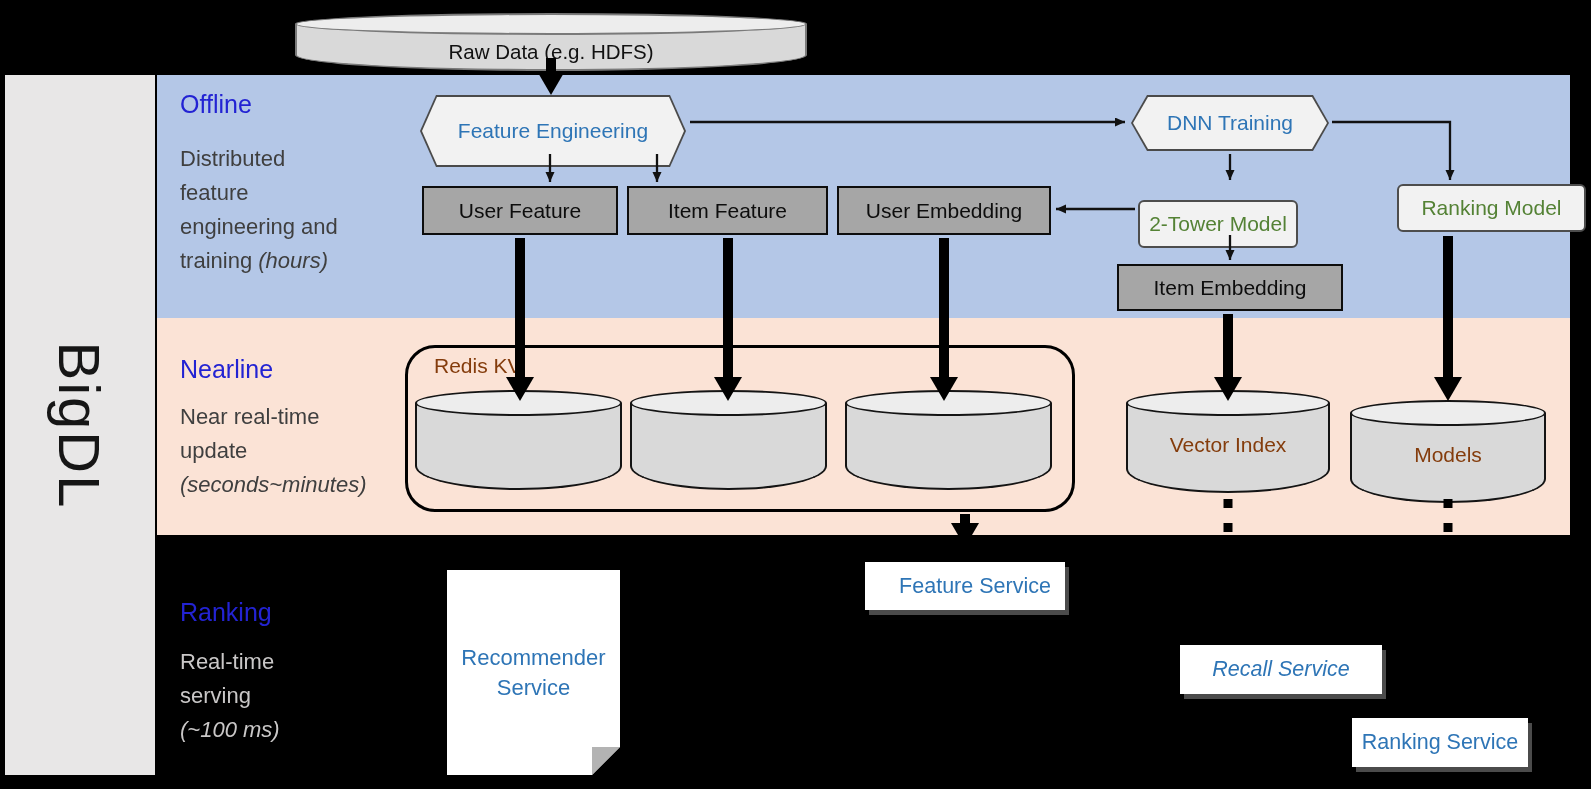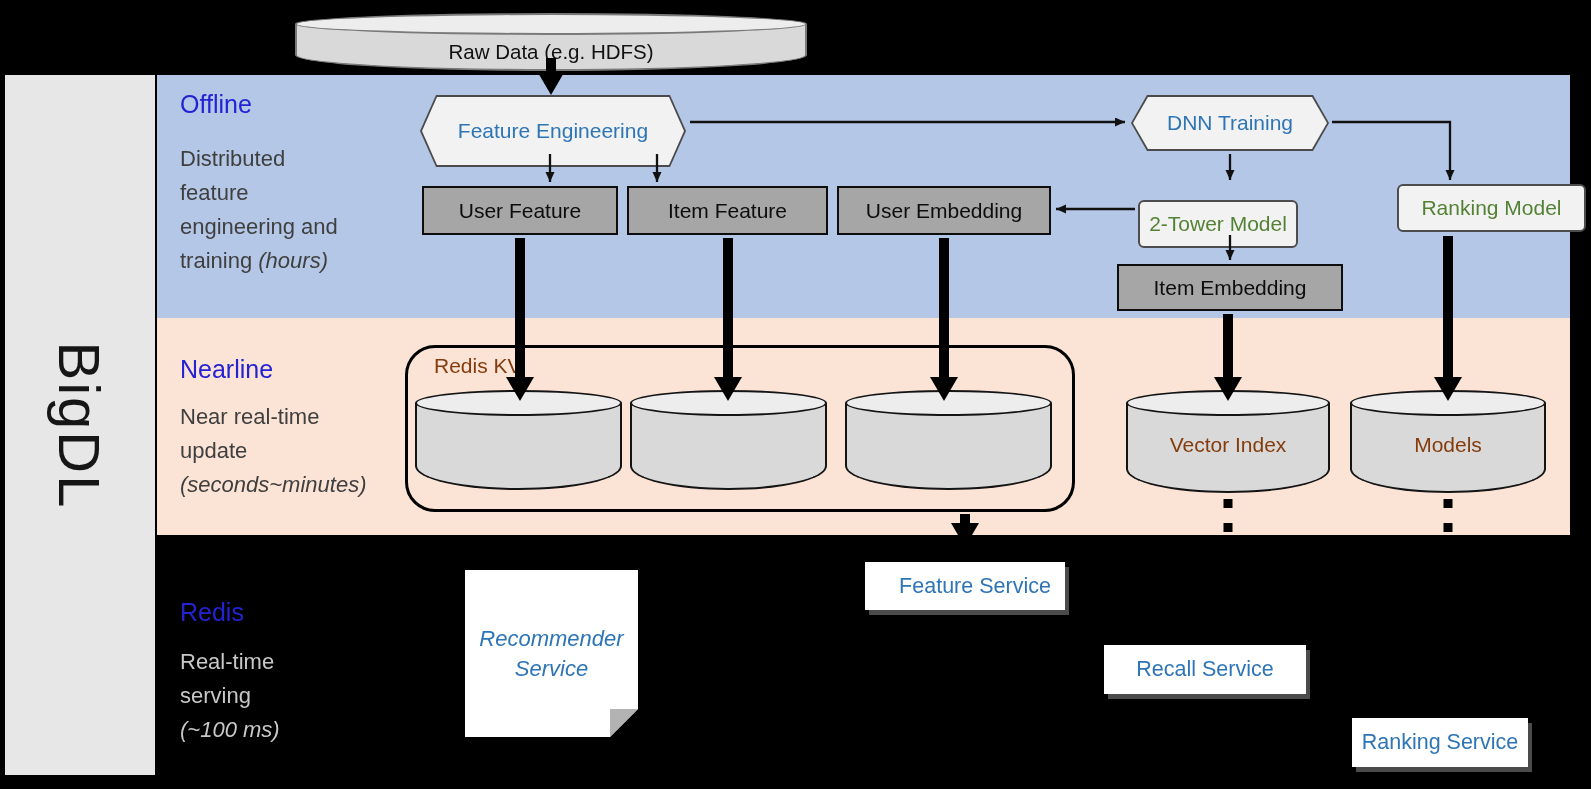--- a/index.html
+++ b/index.html
@@ -137,36 +137,36 @@
   <div class="cyl" style="left:845px;top:390px;width:207px;height:100px;">
     <div class="c-top"></div>
     <div class="c-body"></div>
   </div>
 
   <div class="cyl" style="left:1126px;top:390px;width:204px;height:103px;">
     <div class="c-top"></div>
     <div class="c-body"></div>
     <div class="c-label">Vector Index</div>
   </div>
-  <div class="cyl" style="left:1350px;top:390px;width:196px;height:103px;">
+  <div class="cyl" style="left:1350px;top:400px;width:196px;height:103px;">
     <div class="c-top"></div>
     <div class="c-body"></div>
     <div class="c-label">Models</div>
   </div>
 
-  <div class="sec-label" style="left:180px;top:598px;">Redis</div>
+  <div class="sec-label" style="left:180px;top:598px;">Ranking</div>
   <div class="sec-desc online" style="left:180px;top:645px;">
     <div>Real-time</div>
     <div>serving</div>
     <div><i>(~100 ms)</i></div>
   </div>
 
-  <div class="doc" style="left:465px;top:570px;width:173px;height:167px;font-style:italic;">Recommender Service</div>
+  <div class="doc" style="left:447px;top:570px;width:173px;height:205px;">Recommender Service</div>
   <div class="service" style="left:865px;top:562px;width:200px;height:48px;padding-left:20px;">Feature Service</div>
-  <div class="service" style="left:1104px;top:645px;width:202px;height:49px;">Recall Service</div>
+  <div class="service" style="left:1180px;top:645px;width:202px;height:49px;font-style:italic;">Recall Service</div>
   <div class="service" style="left:1352px;top:718px;width:176px;height:49px;">Ranking Service</div>
 
   <svg class="arrows" width="1591" height="789" viewBox="0 0 1591 789">
     <defs>
       <marker id="ah" markerUnits="userSpaceOnUse" markerWidth="12" markerHeight="10" refX="10" refY="4.5" orient="auto">
         <path d="M0,0 L10,4.5 L0,9 z" fill="#111"></path>
       </marker>
       <marker id="ahBig" markerUnits="userSpaceOnUse" markerWidth="26" markerHeight="30" refX="3" refY="14" orient="auto">
         <path d="M0,0 L24,14 L0,28 z" fill="#000"></path>
       </marker>

